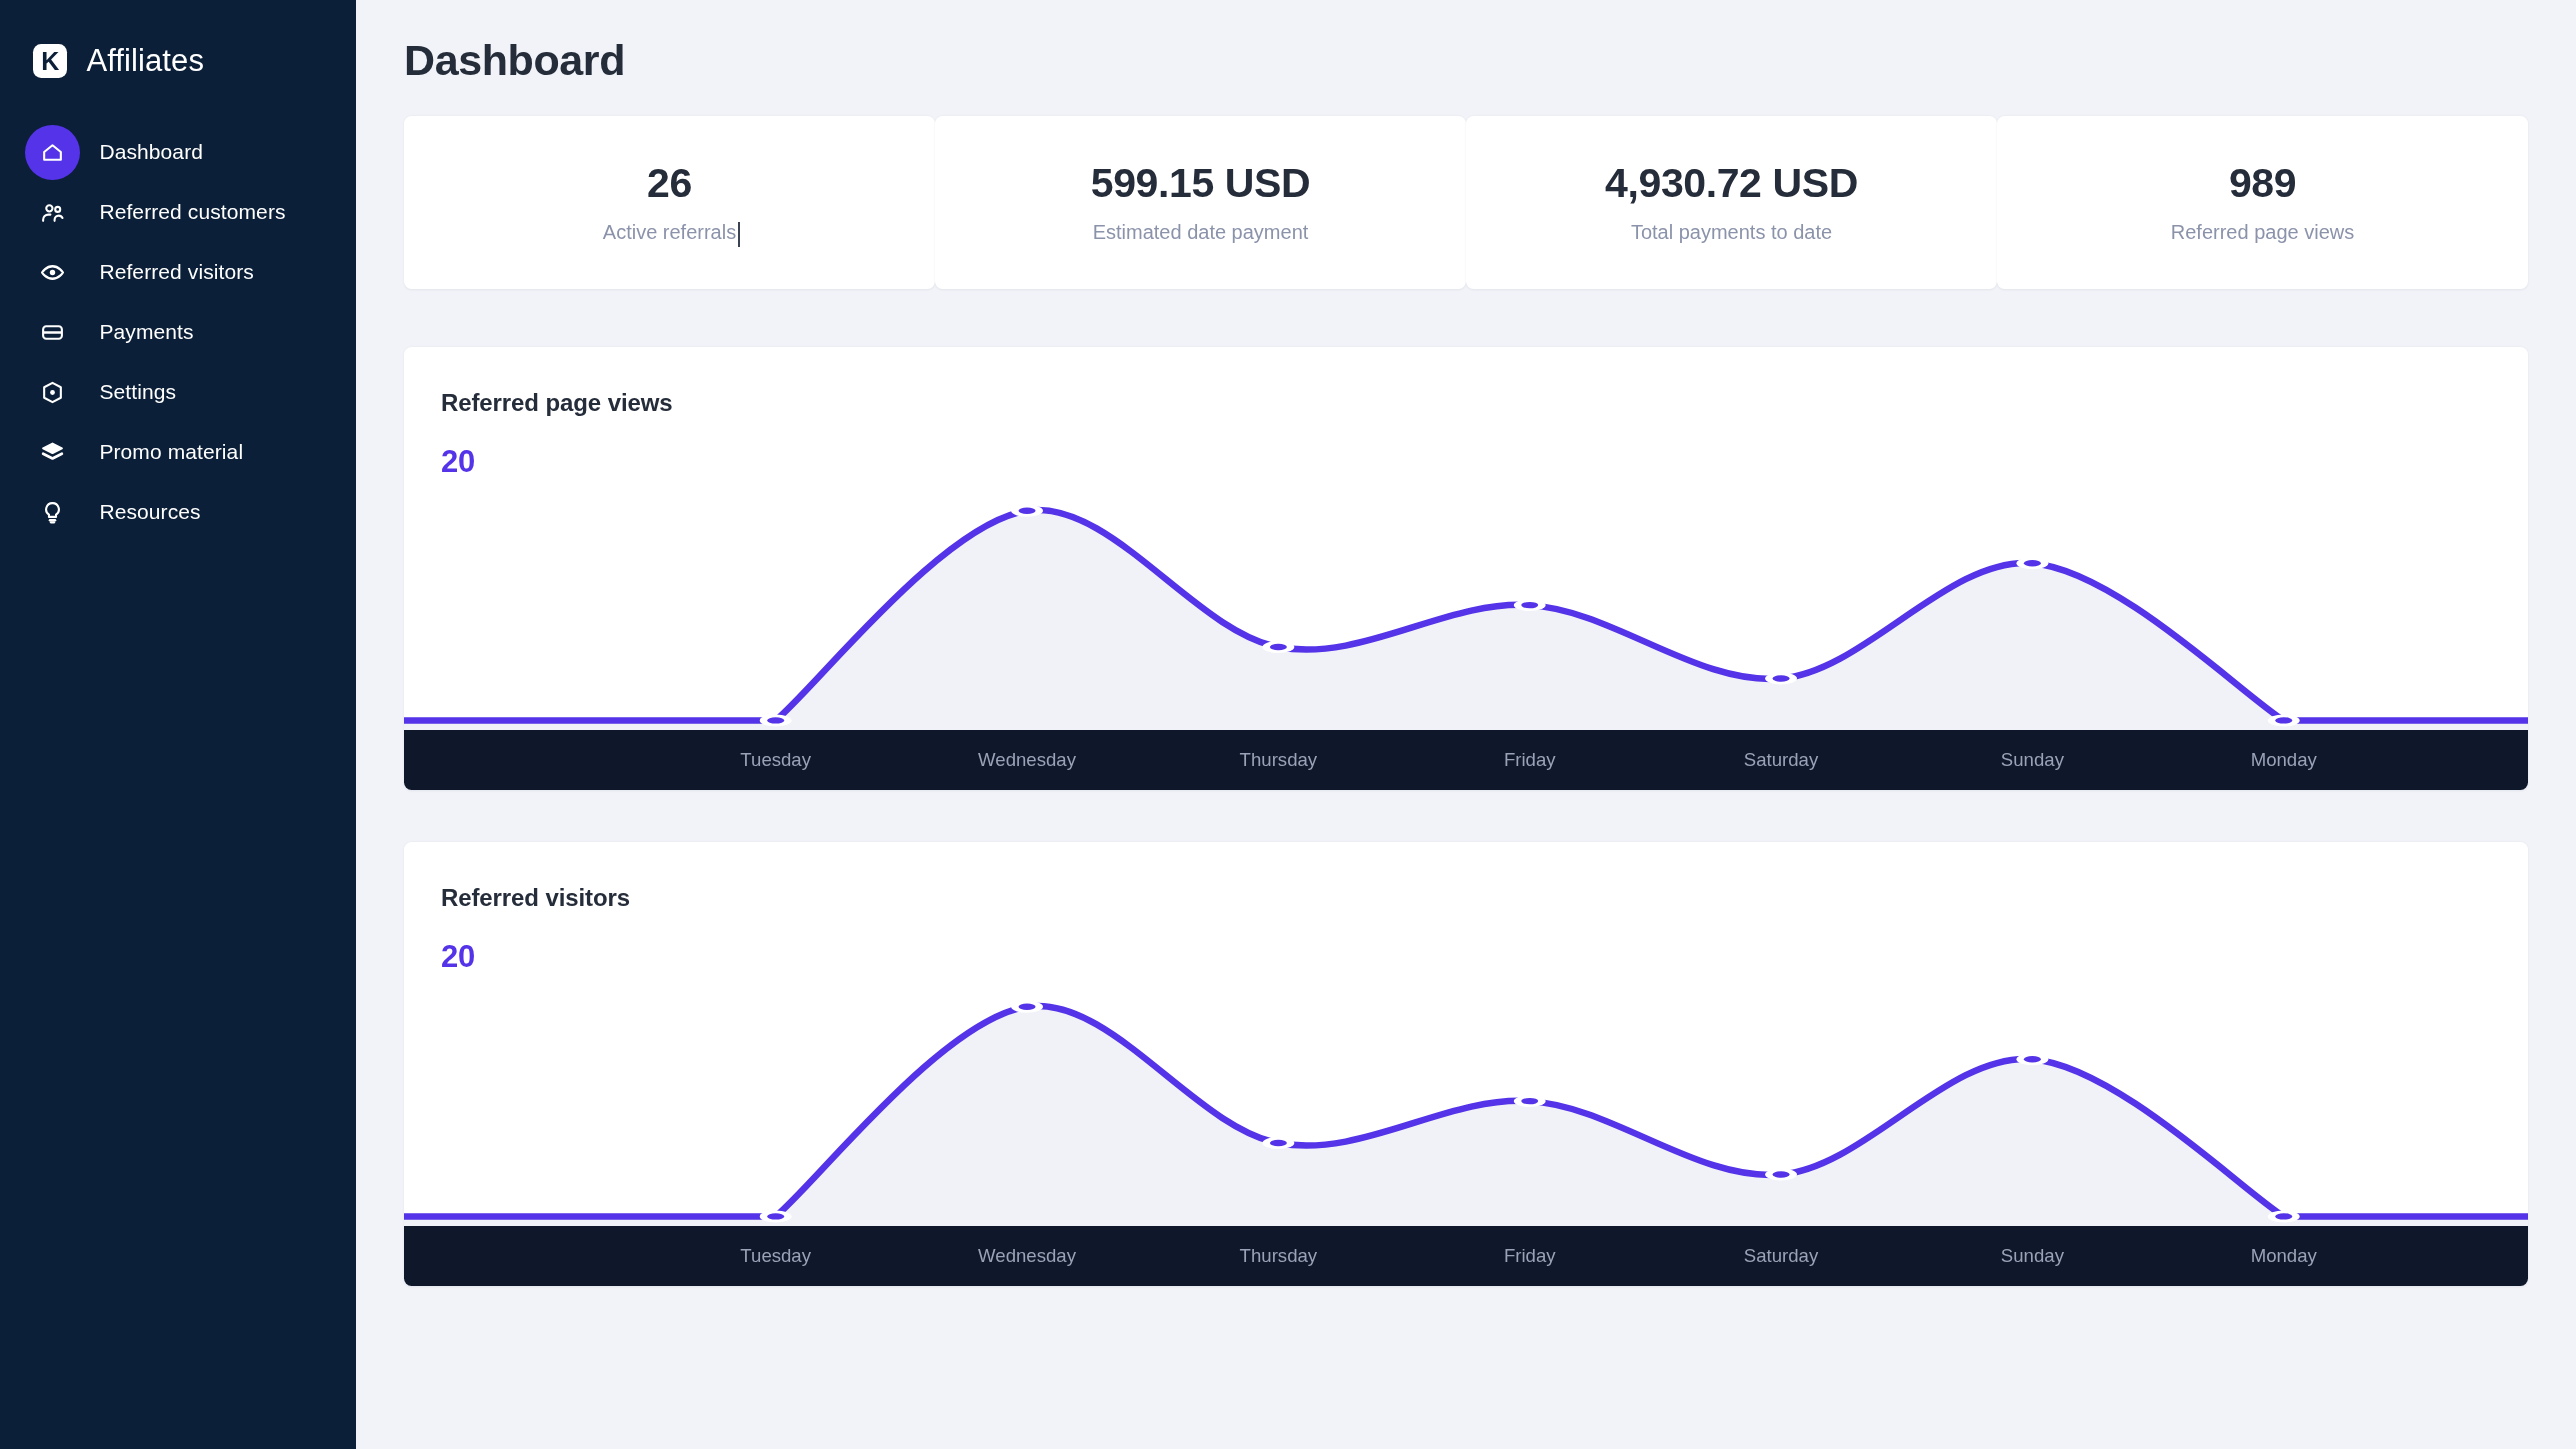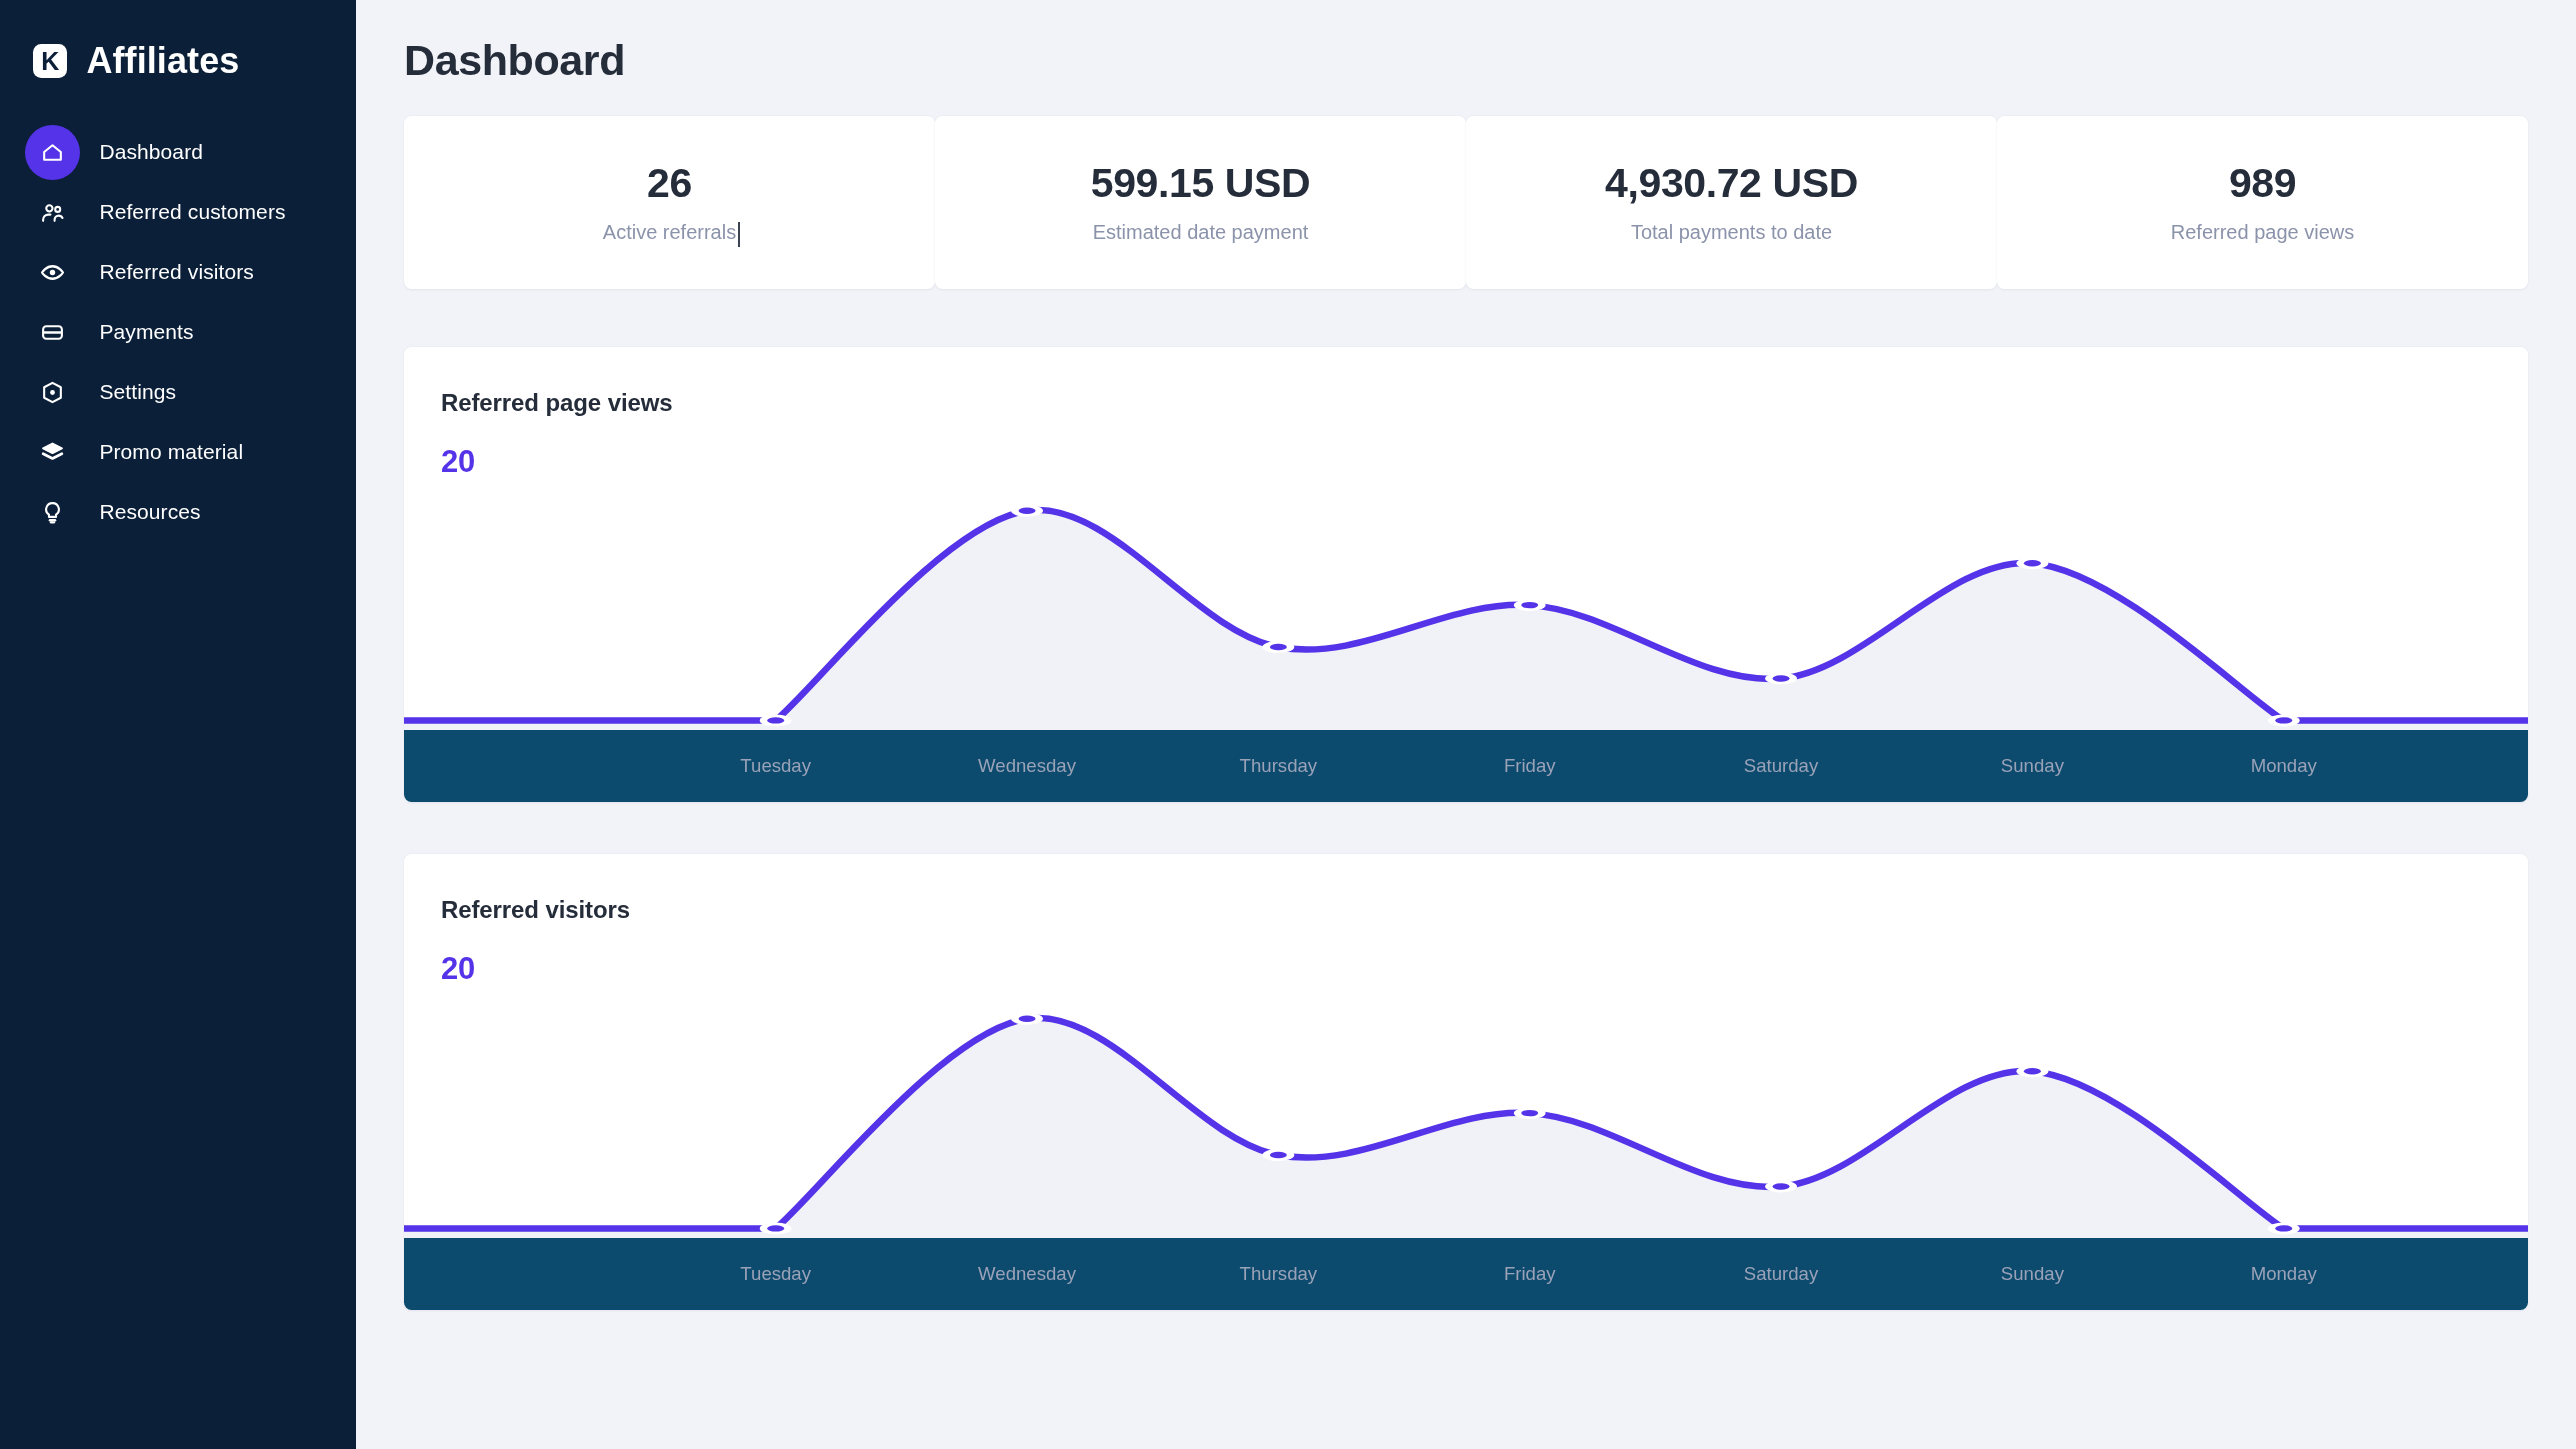--- a/index.html
+++ b/index.html
@@ -32,22 +32,22 @@
   }
   .logo-mark span {
     color: #0b1f38;
     font-size: 25px;
     font-weight: 700;
     line-height: 1;
     letter-spacing: -0.7px;
   }
   .brand-title {
     color: #ffffff;
-    font-size: 36px;
-    font-weight: 700;
+    font-size: 31px;
+    font-weight: 400;
     letter-spacing: 0.1px;
   }
 
   .nav { margin-top: 33px; }
   .nav-item {
     display: flex; align-items: center;
     height: 60px;
     padding-left: 25px;
     gap: 19.4px;
     cursor: pointer;
@@ -142,22 +142,22 @@
     color: #5433e8;
     letter-spacing: -0.2px;
   }
   .chart-plot {
     position: relative;
     height: 240px;
     margin-top: 10.4px;
   }
   .chart-plot svg { display: block; width: 100%; height: 100%; }
   .axis-band {
-    height: 72px;
-    background: #0c4a6e;
+    height: 60px;
+    background: #0f172a;
     display: flex;
     align-items: center;
     position: relative;
   }
   .axis-tick {
     position: absolute;
     transform: translateX(-50%);
     font-size: 18.6px;
     color: #9aa2b8;
     white-space: nowrap;

